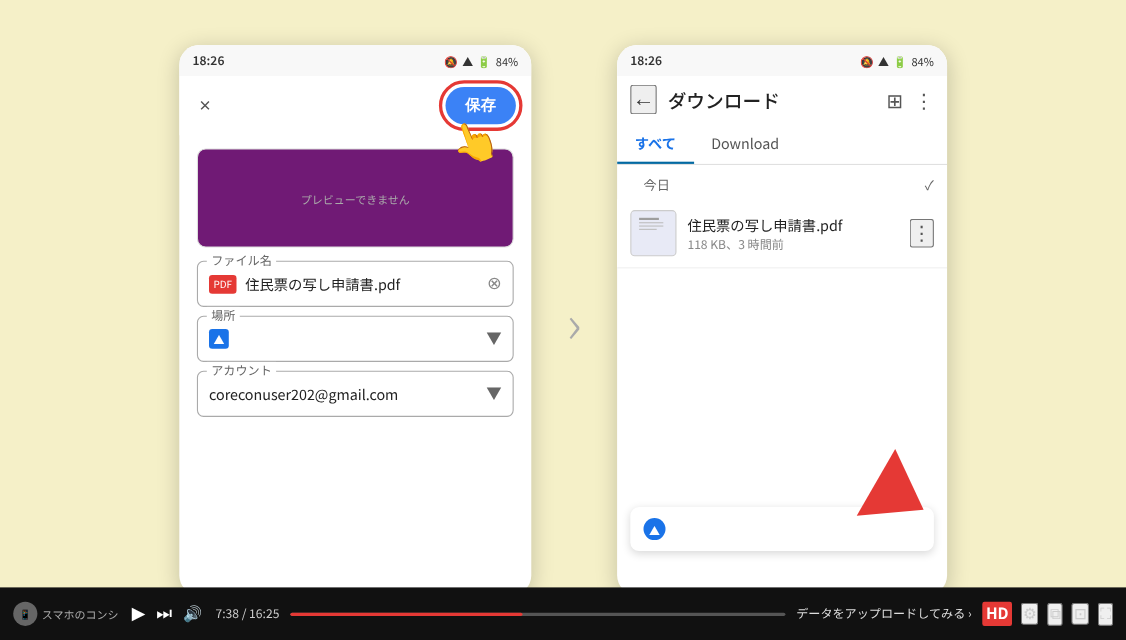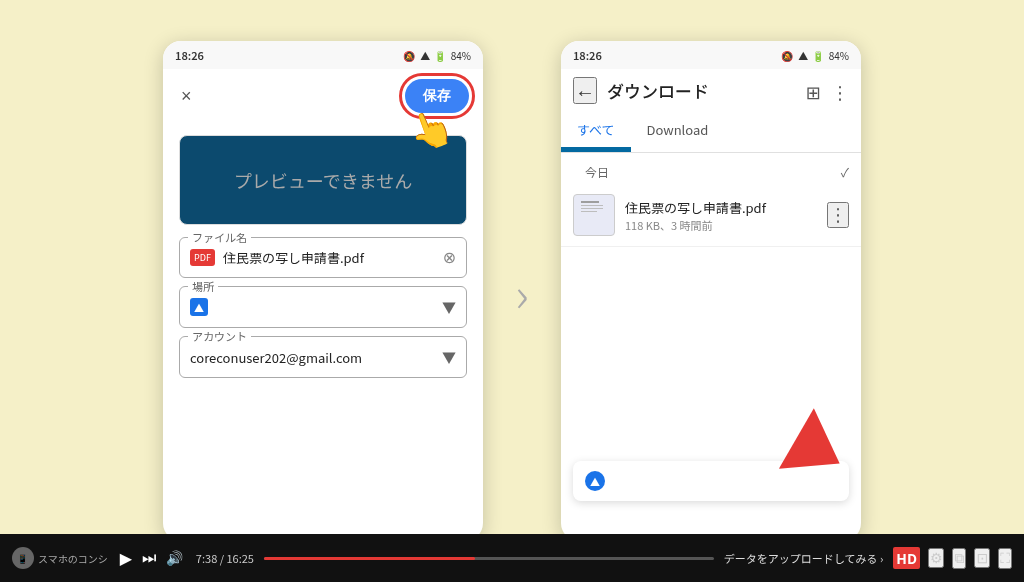--- a/index.html
+++ b/index.html
@@ -99,23 +99,23 @@
     }
 
     .preview-area {
       margin: 12px 16px;
       border: 1px solid #ddd;
       border-radius: 8px;
       height: 90px;
       display: flex;
       align-items: center;
       justify-content: center;
-      background: #0c4a6e;
+      background: #701a75;
       color: #aaa;
-      font-size: 18px;
+      font-size: 10px;
     }
 
     .field-group {
       margin: 8px 16px;
       border: 1.5px solid #aaa;
       border-radius: 6px;
       padding: 6px 10px;
       position: relative;
     }
 
@@ -243,22 +243,22 @@
     .tab {
       padding: 8px 16px;
       font-size: 13px;
       cursor: pointer;
       color: #555;
       border-bottom: 2px solid transparent;
     }
 
     .tab.active {
       color: #1a73e8;
-      border-bottom: 5px solid #0369a1;
-      font-weight: 400;
+      border-bottom: 2px solid #0369a1;
+      font-weight: 700;
     }
 
     .section-header {
       display: flex;
       align-items: flex-end;
       justify-content: space-between;
       padding: 10px 12px 4px;
       font-size: 12px;
       color: #666;
       margin-left: 12px;

